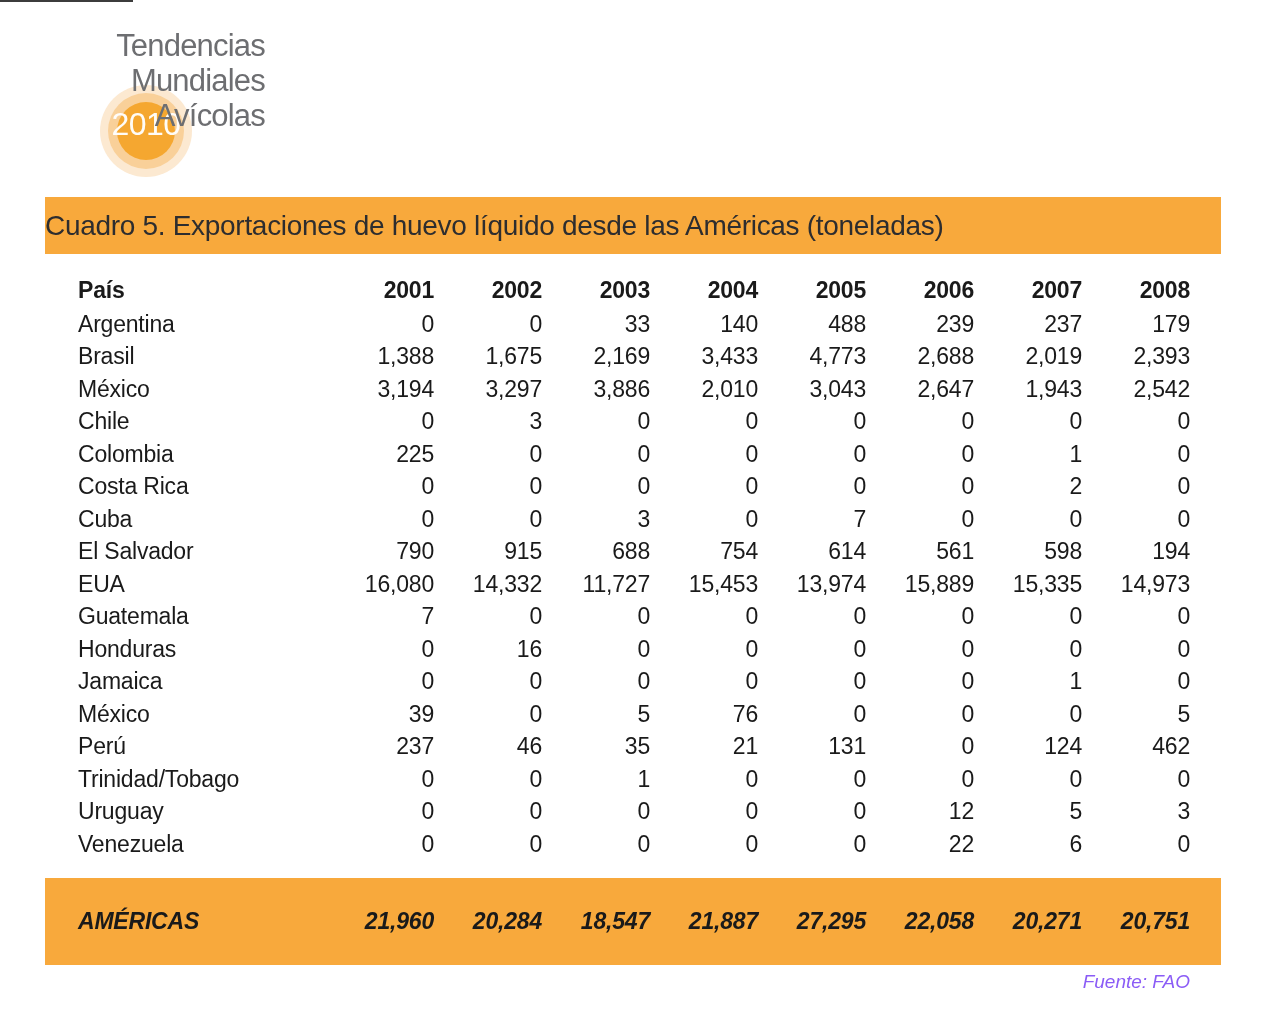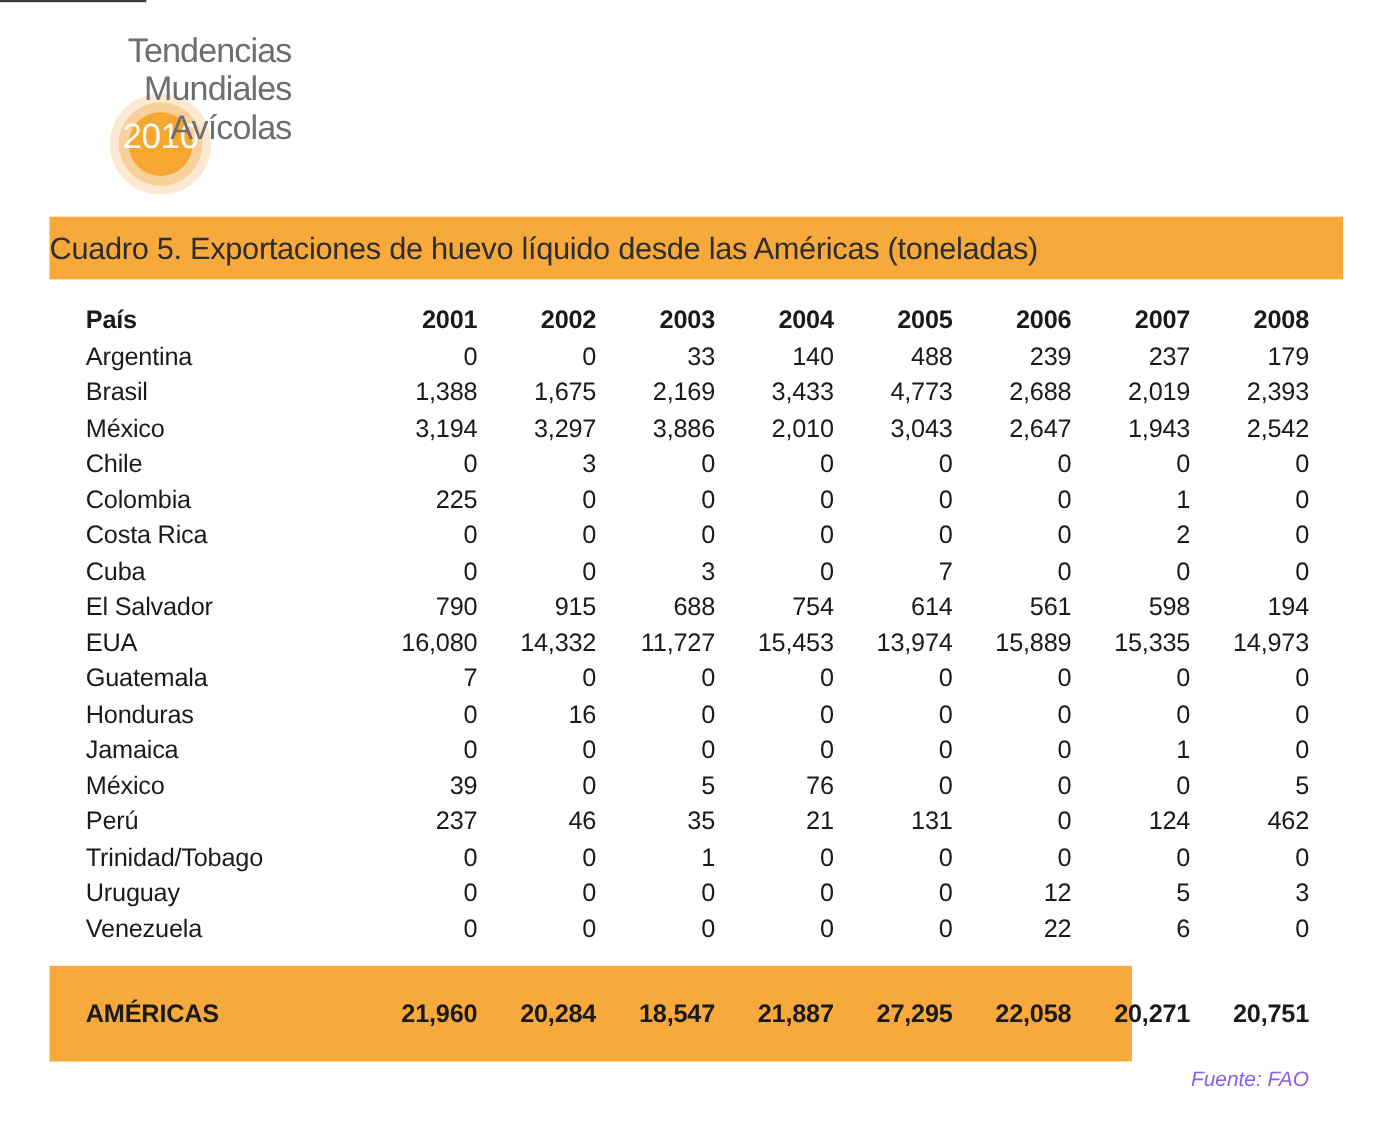--- a/index.html
+++ b/index.html
@@ -85,23 +85,23 @@
   }
   .data-table th { font-weight: bold; height: 36px; padding: 0; vertical-align: middle; }
   .data-table td { height: 32.5px; padding: 0; vertical-align: middle; }
   .country, .country-header { text-align: left; padding-left: 33px !important; margin-top: 40px; }
   .num { text-align: right; }
   .spacer { }
 
   
   .totals-band {
     position: absolute; left: 45px; top: 878px;
-    width: 984px; height: 87px;
+    width: 1176px; height: 87px;
     background: var(--accent-orange);
-    display: flex; align-items: center;
+    display: flex; align-items: center; font-style: italic;
   }
   .totals-table {
     width: 100%;
     font-size: 23px;
     font-weight: bold;
     letter-spacing: -0.2px;
   }
   .totals-table td { height: 33px; padding: 0; vertical-align: middle; }
 
   

